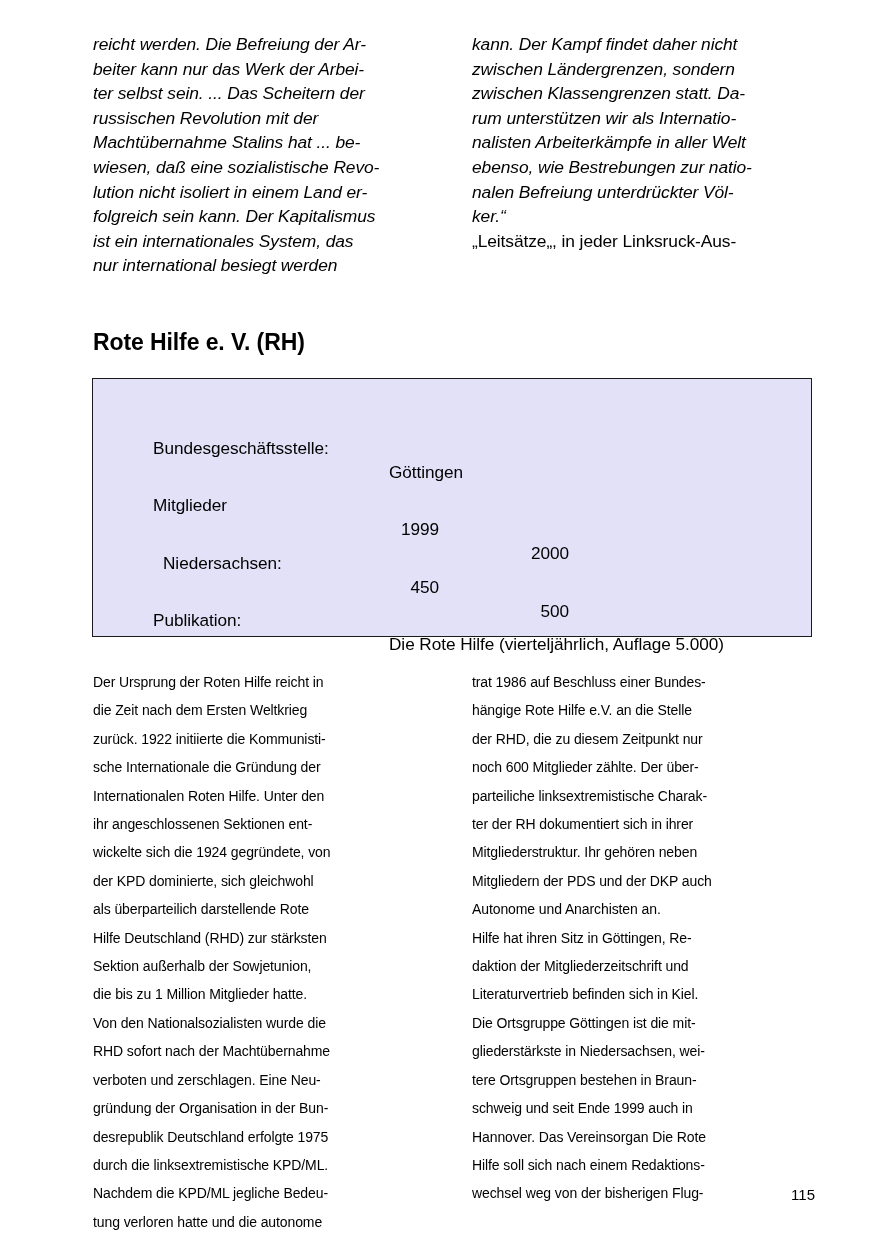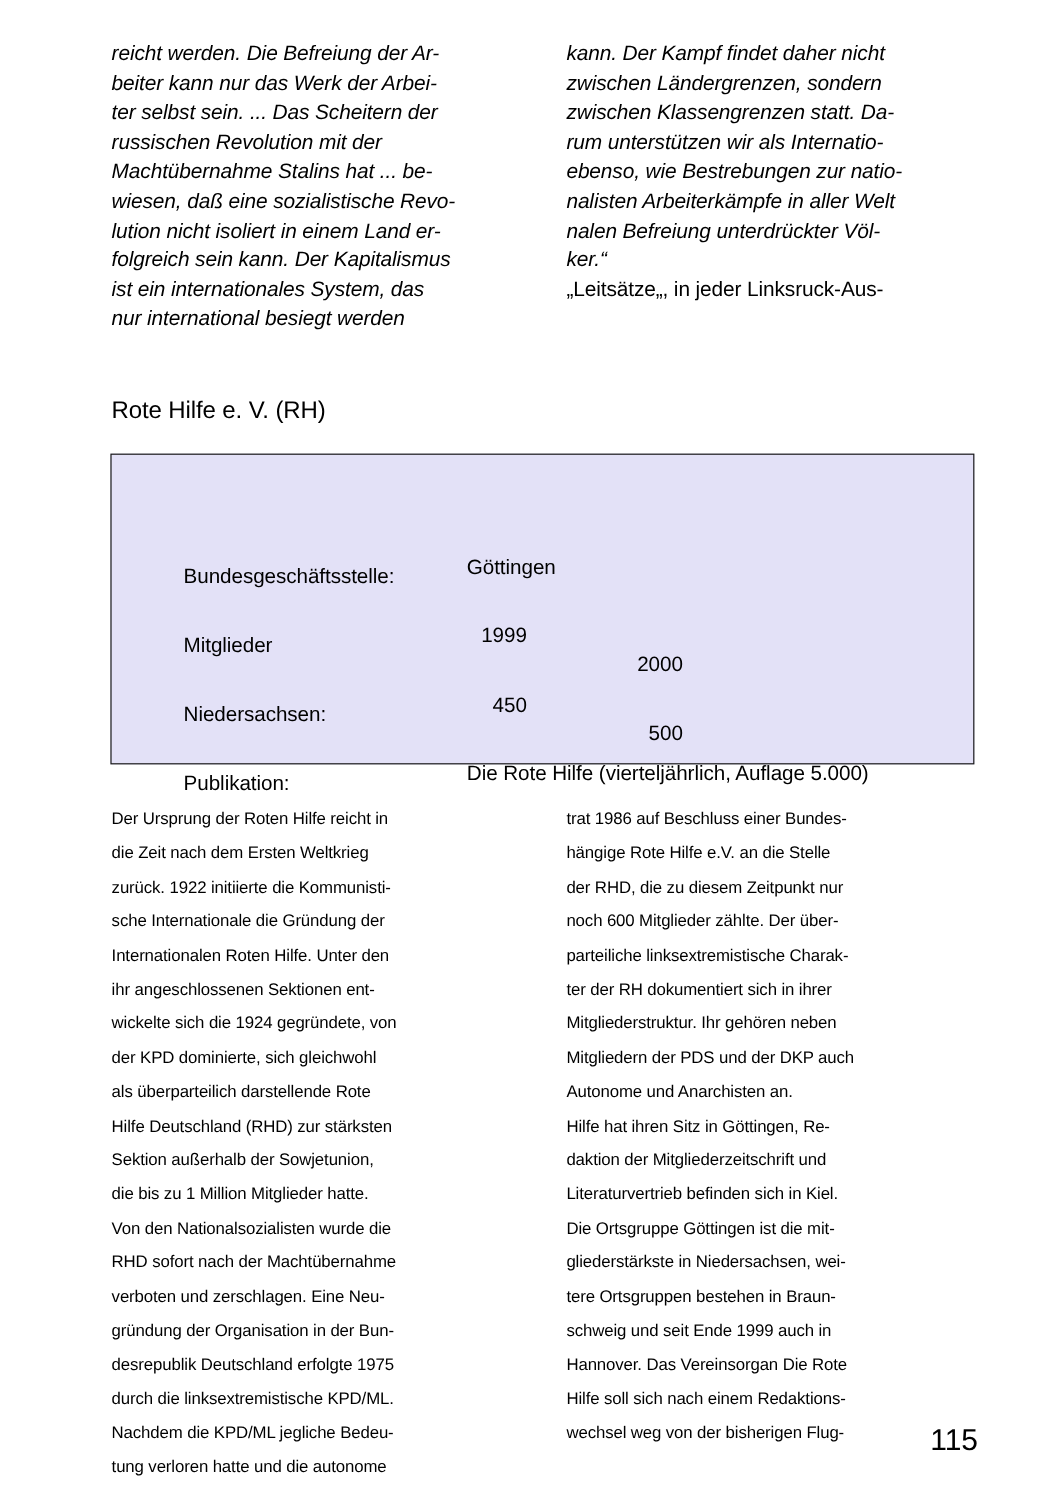--- a/index.html
+++ b/index.html
@@ -48,22 +48,22 @@
     line-height: 24.6px;
     letter-spacing: -0.1px;
     white-space: pre;
   }
 
   
   .section-heading {
     position: absolute;
     left: 93px;
     top: 328px;
-    font-size: 20px;
-    font-weight: normal;
+    font-size: 23px;
+    font-weight: bold;
     letter-spacing: -0.1px;
     line-height: 28px;
   }
 
   
   .info-box {
     position: absolute;
     left: 92px;
     top: 378px;
     width: 720px;
@@ -79,21 +79,21 @@
     width: 640px;
     height: 100%;
   }
   .box-row {
     position: absolute;
     font-size: 17.2px;
     line-height: 24px;
     letter-spacing: -0.05px;
     white-space: pre;
   }
-  .row-label { left: 0; margin-top: 32px; }
+  .row-label { left: 0; }
   .row-val-wide { left: 236px; }
   .num-col-a {
     position: absolute;
     left: 176px;
     width: 110px;
     text-align: right;
   }
   .num-col-b {
     position: absolute;
     left: 306px;
@@ -125,21 +125,21 @@
   }
   .indent { padding-left: 16px; }
 
   
   .folio {
     position: absolute;
     left: 0;
     top: 1186px;
     width: 815px;
     text-align: right;
-    font-size: 25px;
+    font-size: 15px;
     letter-spacing: 0px;
   }
 </style>
 </head>
 <body>
 
 <div class="page">
 
   <div class="quote-block">
     <div class="quote-col">
@@ -152,22 +152,22 @@
       <div class="quote-line">lution nicht isoliert in einem Land er-</div>
       <div class="quote-line">folgreich sein kann. Der Kapitalismus</div>
       <div class="quote-line">ist ein internationales System, das</div>
       <div class="quote-line">nur international besiegt werden</div>
     </div>
     <div class="quote-col">
       <div class="quote-line">kann. Der Kampf findet daher nicht</div>
       <div class="quote-line">zwischen Ländergrenzen, sondern</div>
       <div class="quote-line">zwischen Klassengrenzen statt. Da-</div>
       <div class="quote-line">rum unterstützen wir als Internatio-</div>
+      <div class="quote-line">nalisten Arbeiterkämpfe in aller Welt</div>
       <div class="quote-line">ebenso, wie Bestrebungen zur natio-</div>
-      <div class="quote-line">nalisten Arbeiterkämpfe in aller Welt</div>
       <div class="quote-line">nalen Befreiung unterdrückter Völ-</div>
       <div class="quote-line">ker.“</div>
       <div class="cite-line">„Leitsätze„, in jeder Linksruck-Aus-</div>
     </div>
   </div>
 
   <div class="section-heading">Rote Hilfe e. V. (RH)</div>
 
   <div class="info-box">
     <div class="info-inner">
@@ -178,21 +178,21 @@
       </div>
 
       <div class="box-row r-members">
         <span class="row-label" style="position:absolute;left:0;">Mitglieder</span>
         <span class="num-col-a">1999</span>
         <span class="num-col-b">2000</span>
       </div>
 
 
       <div class="box-row r-nieder">
-        <span class="row-label" style="position:absolute;left:0;">Niedersachsen:</span>
+        <span class="row-label" style="position:absolute;left:10px;">Niedersachsen:</span>
         <span class="num-col-a">450</span>
         <span class="num-col-b">500</span>
       </div>
 
       <div class="box-row r-pub">
         <span class="row-label" style="position:absolute;left:0;">Publikation:</span>
         <span class="row-val-wide" style="position:absolute;">Die Rote Hilfe (vierteljährlich, Auflage 5.000)</span>
       </div>
 
     </div>

